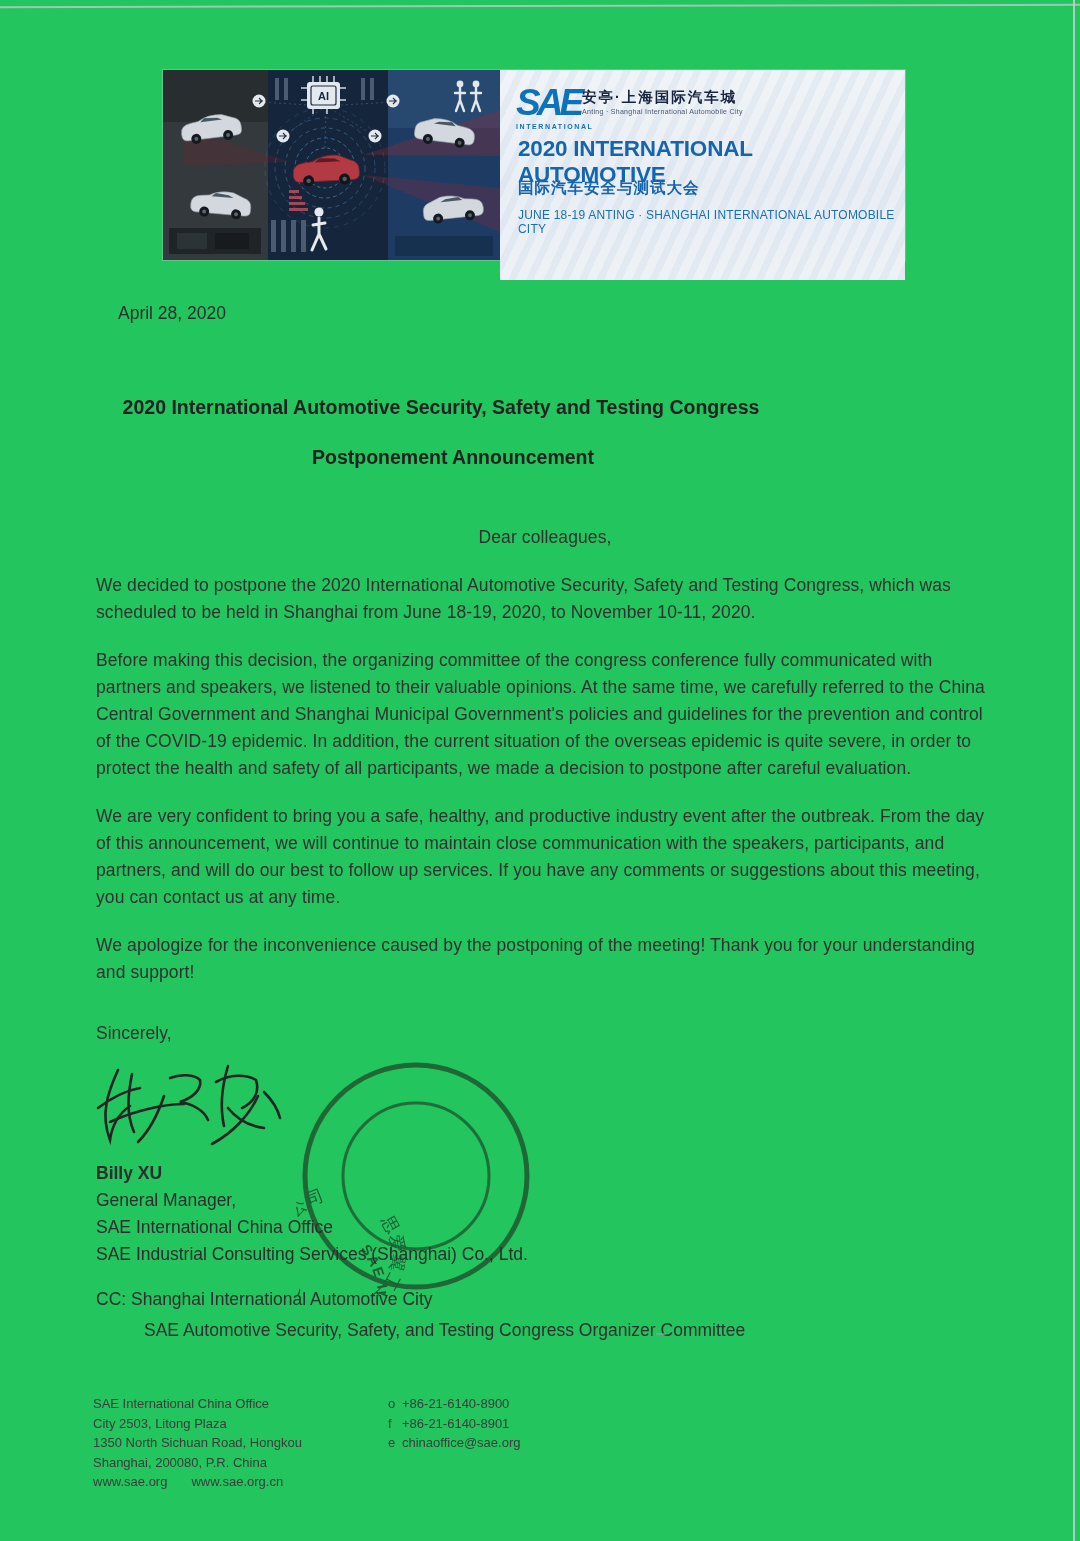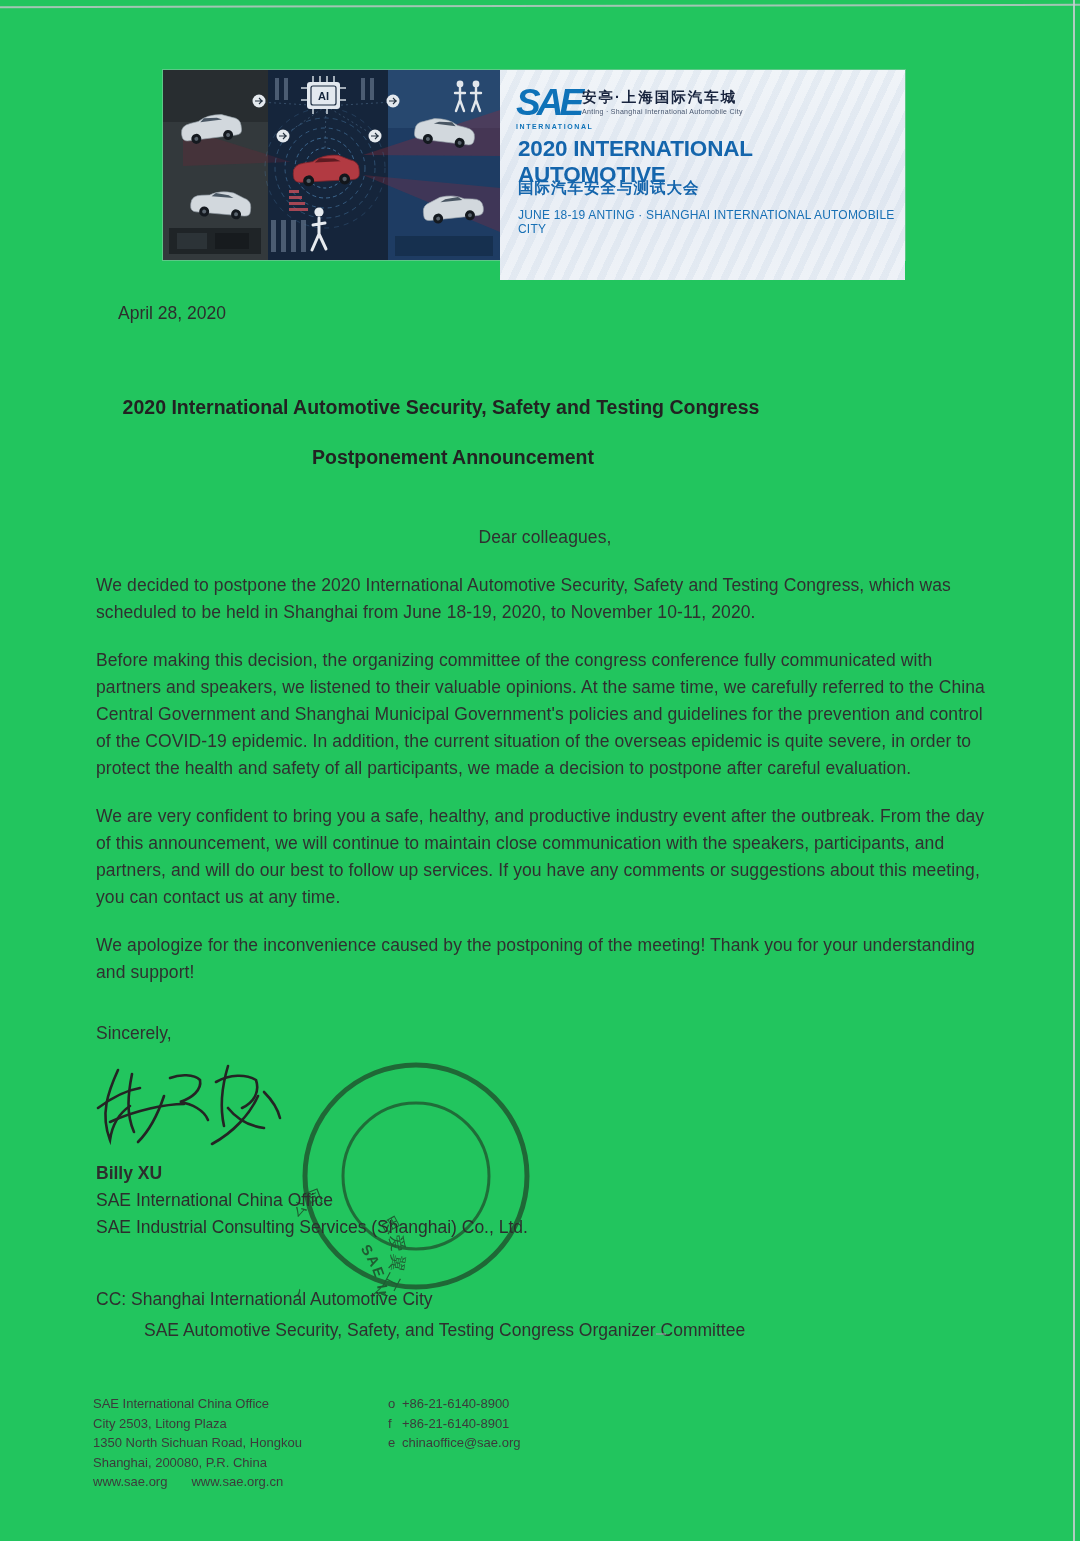--- a/index.html
+++ b/index.html
@@ -252,20 +252,21 @@
     <text font-family="Liberation Sans, sans-serif" font-size="14.5" font-weight="bold" fill="#d96070" letter-spacing="1.7">
       <textPath href="#ringOuter" startOffset="2%">SAE Industrial Consulting Services (Shanghai) Co., Ltd</textPath>
     </text>
     <text font-family="Liberation Sans, sans-serif" font-size="17" fill="#d96070" letter-spacing="1">
       <textPath href="#ringInner" startOffset="2%">思爱翼工业科技咨询(上海)有限公司</textPath>
     </text>
   </svg>
 
   <div class="signer-block">
     <div class="signer-name">Billy XU</div>
+    <div>General Manager,</div>
     <div>SAE International China Office</div>
     <div>SAE Industrial Consulting Services (Shanghai) Co., Ltd.</div>
   </div>
 
   <div class="cc-block">
     <div>CC: Shanghai International Automotive City</div>
     <div class="cc-line2">SAE Automotive Security, Safety, and Testing Congress Organizer Committee</div>
   </div>
   <div class="cc-dash"></div>
 

